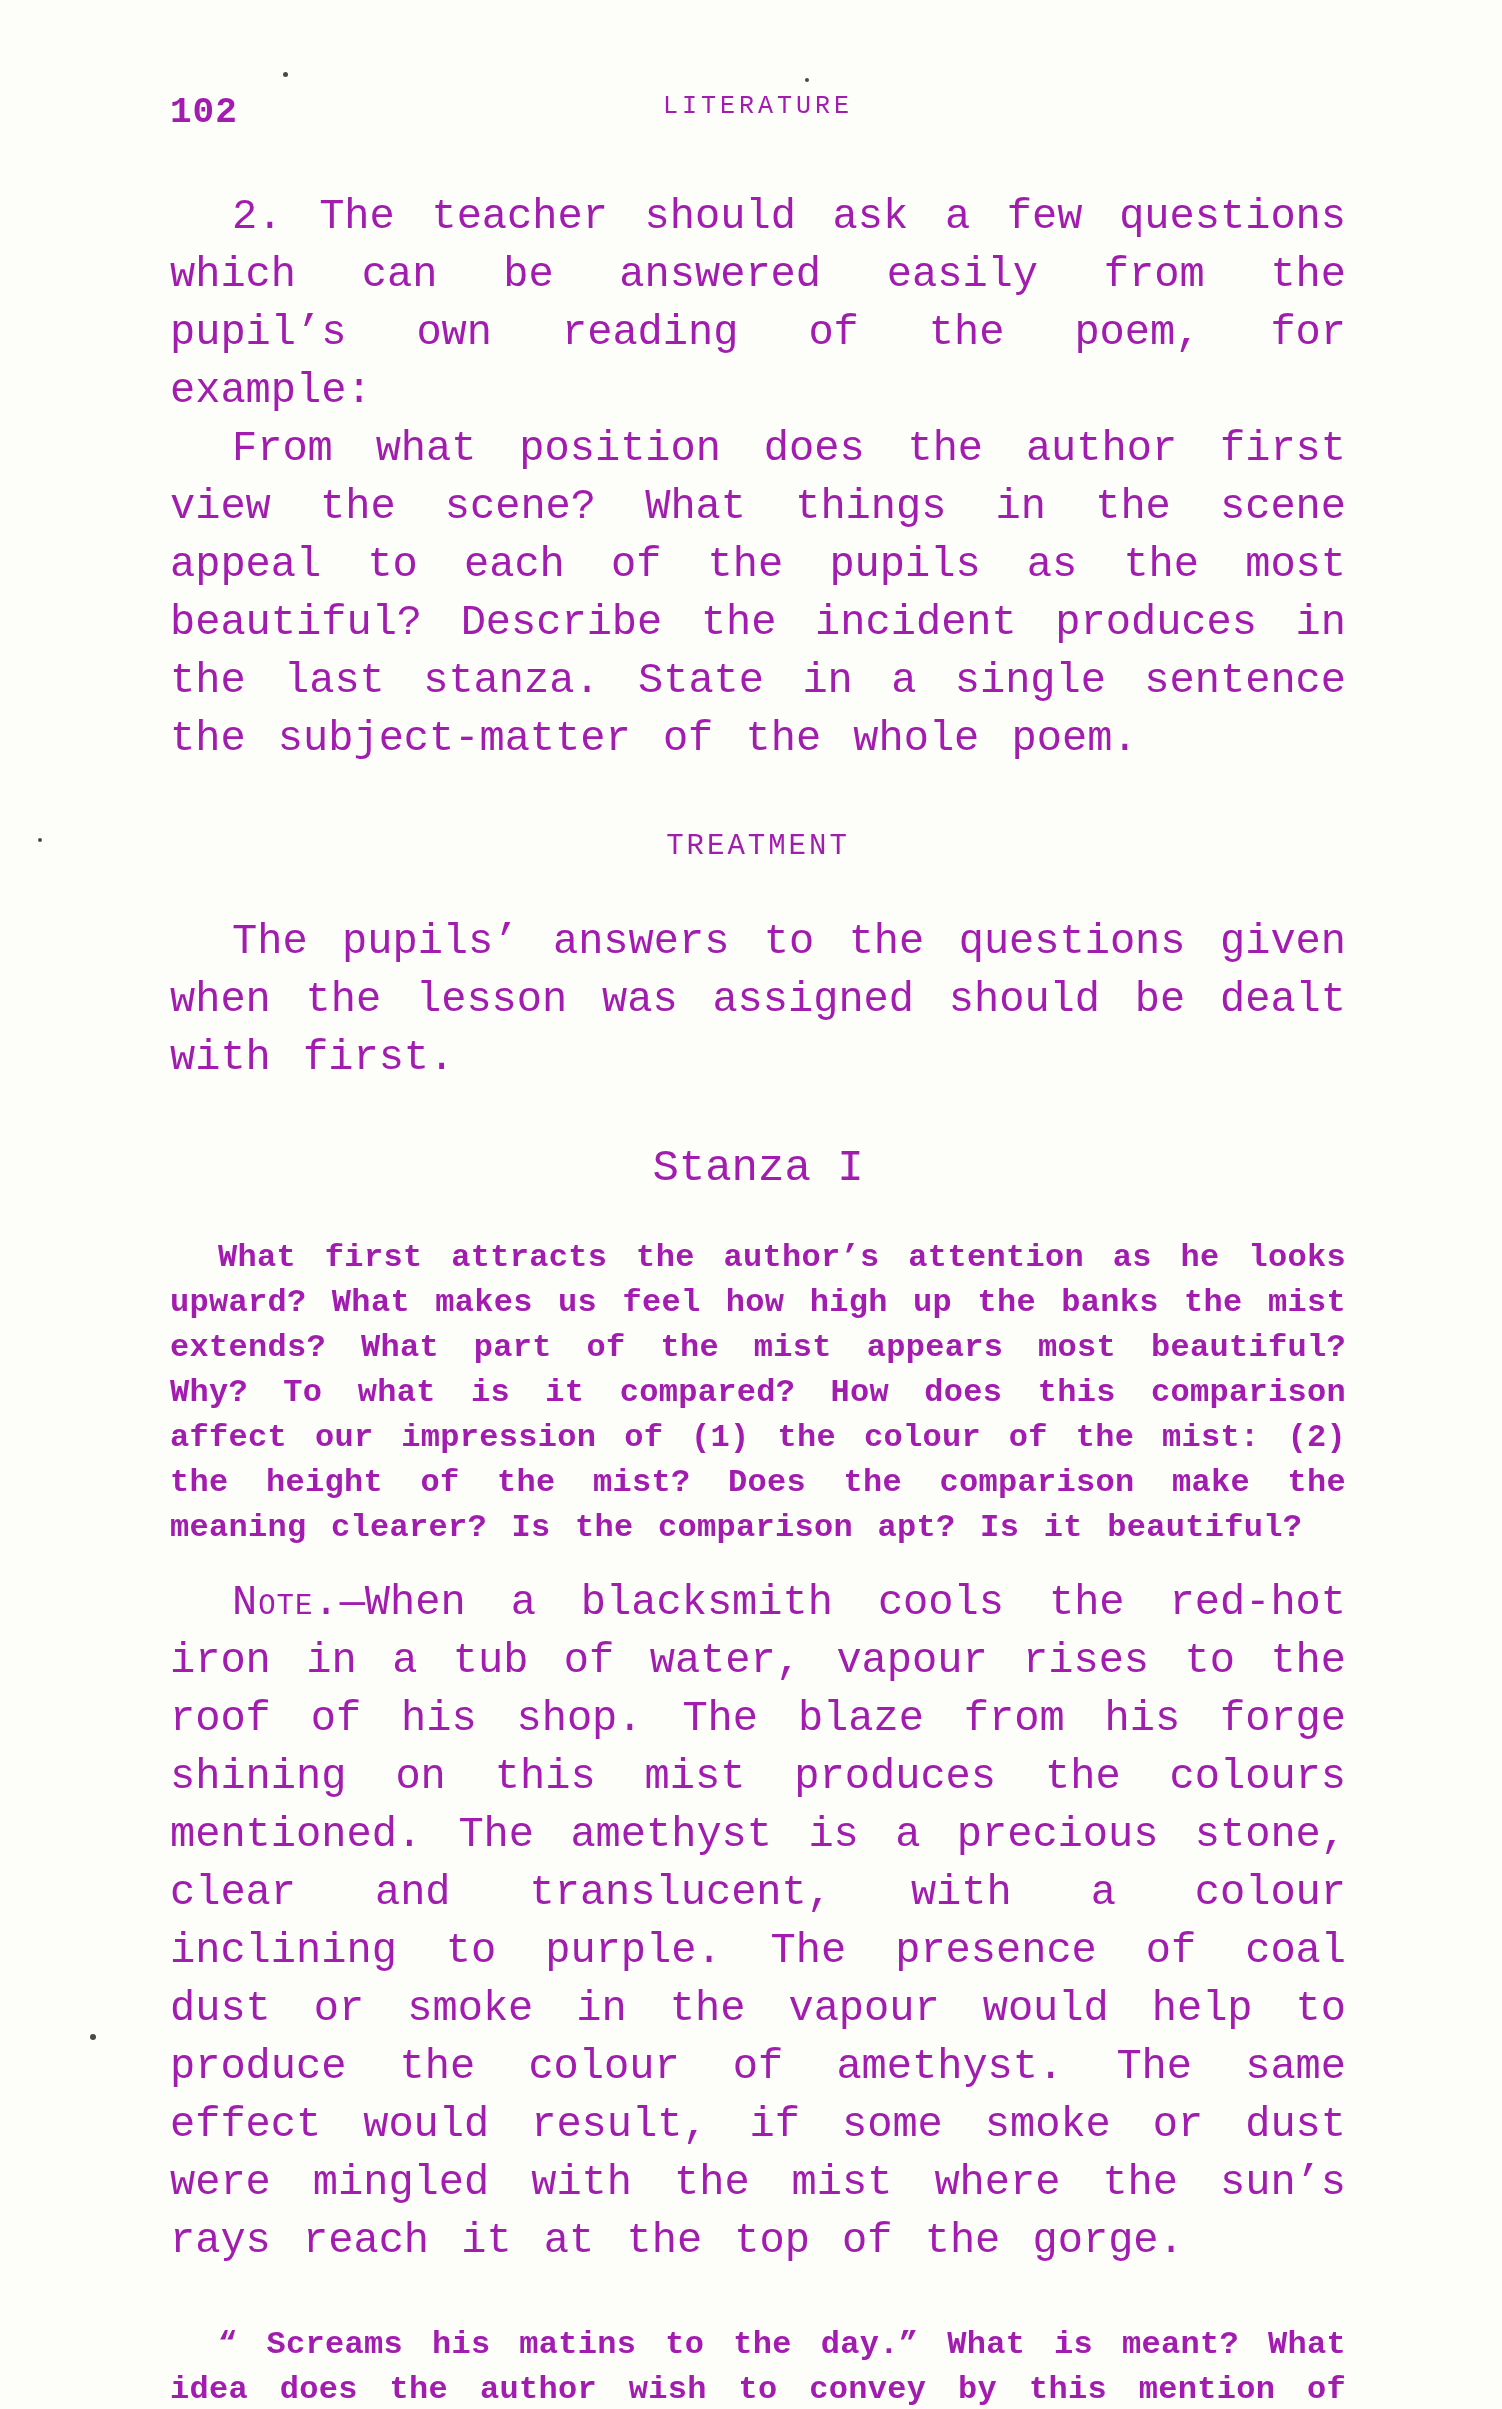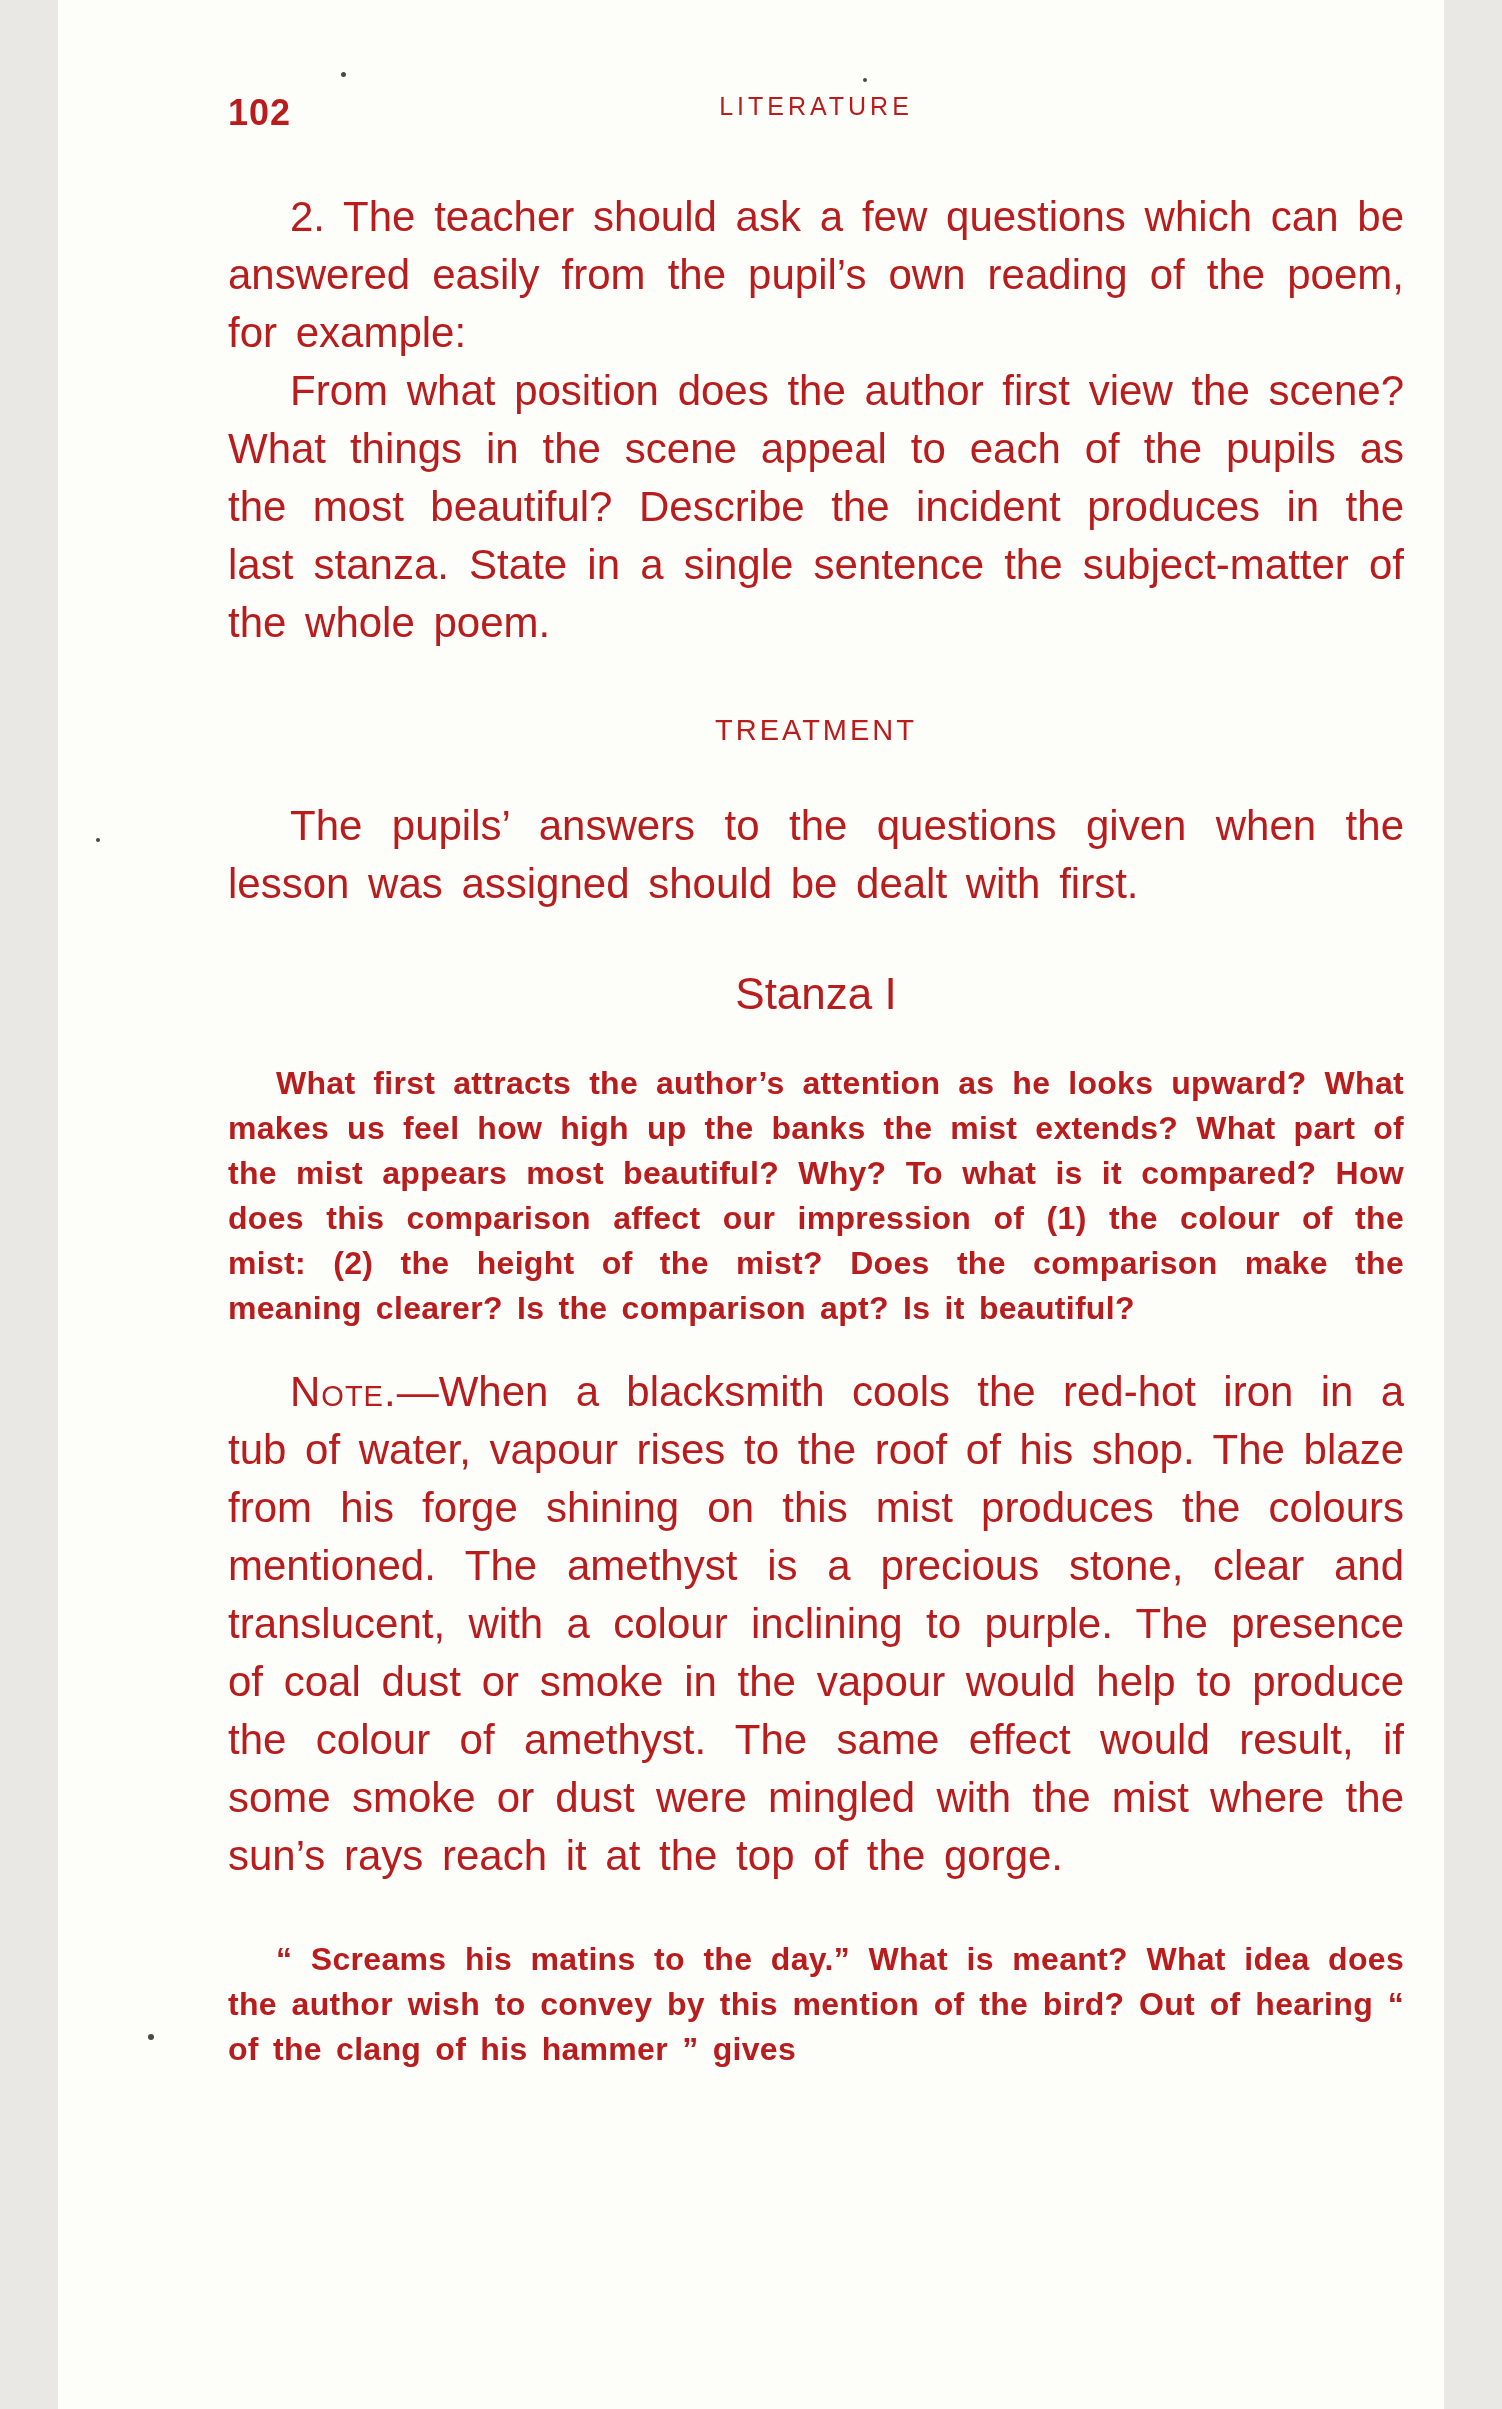--- a/index.html
+++ b/index.html
@@ -2,26 +2,26 @@
 <html><head>
 <meta charset="utf-8">
 <style>
   html, body {
     margin: 0;
     padding: 0;
     background: #e9e8e4;
   }
   .page {
     position: relative;
-    width: 1386px;
+    width: 1502px;
     height: 2409px;
     margin: 0 auto;
     background: #fdfdfa;
-    color: #b91c1c;
-    font-family: Liberation Sans, sans-serif;
+    color: #a21caf;
+    font-family: Liberation Mono, monospace;
     overflow: hidden;
     box-sizing: border-box;
   }
   .text-block {
     position: absolute;
     left: 170px;
     top: 92px;
     width: 1176px;
   }
   .page-header {
@@ -75,21 +75,21 @@
     font-size: 32px;
     line-height: 45px;
     font-weight: bold;
     word-spacing: 5px;
     letter-spacing: 0.3px;
   }
   .questions.indent {
     text-indent: 48px;
   }
   .note-para {
-    margin-top: 32px;
+    margin-top: 24px;
   }
   .note-label {
     font-variant: small-caps;
     letter-spacing: 1px;
   }
   .screams-para {
     margin-top: 52px;
   }
   .speck {
     position: absolute;

